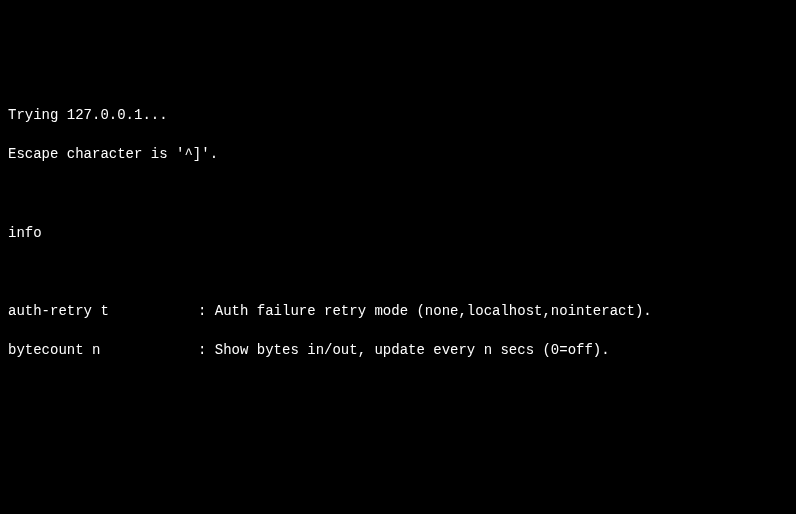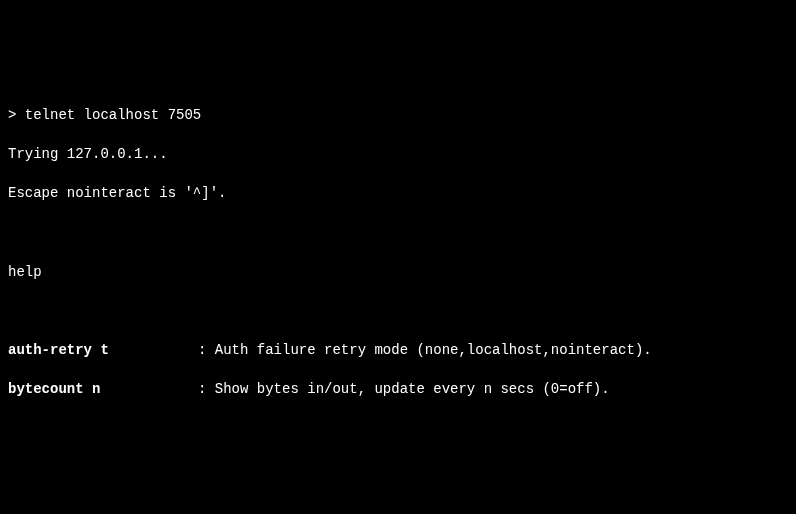--- a/index.html
+++ b/index.html
@@ -22,40 +22,38 @@
     .terminal-line {
       display: block;
       min-height: 19px;
     }
     .cmd-row {
       display: flex;
     }
     .cmd-name {
       display: inline-block;
       min-width: 190px;
-      font-weight: bold;
     }
     .cmd-sep {
       display: inline-block;
     }
     .cmd-desc {
       display: inline-block;
     }
   </style>
 </head>
 <body>
 
 
 
 <div>
-<span class="terminal-line">&gt; telnet localhost 7505</span>
 <span class="terminal-line">Trying 127.0.0.1...</span>
-<span class="terminal-line">Escape nointeract is '^]'.</span>
+<span class="terminal-line">Escape character is '^]'.</span>
 <span class="terminal-line"> </span>
-<span class="terminal-line">help</span>
+<span class="terminal-line">info</span>
 <span class="terminal-line"> </span>
 <div class="cmd-row"><span class="cmd-name">auth-retry t</span><span class="cmd-sep">: </span><span class="cmd-desc">Auth failure retry mode (none,localhost,nointeract).</span></div>
 <div class="cmd-row"><span class="cmd-name">bytecount n</span><span class="cmd-sep">: </span><span class="cmd-desc">Show bytes in/out, update every n secs (0=off).</span></div>
 
 
 
 
 
 
 

